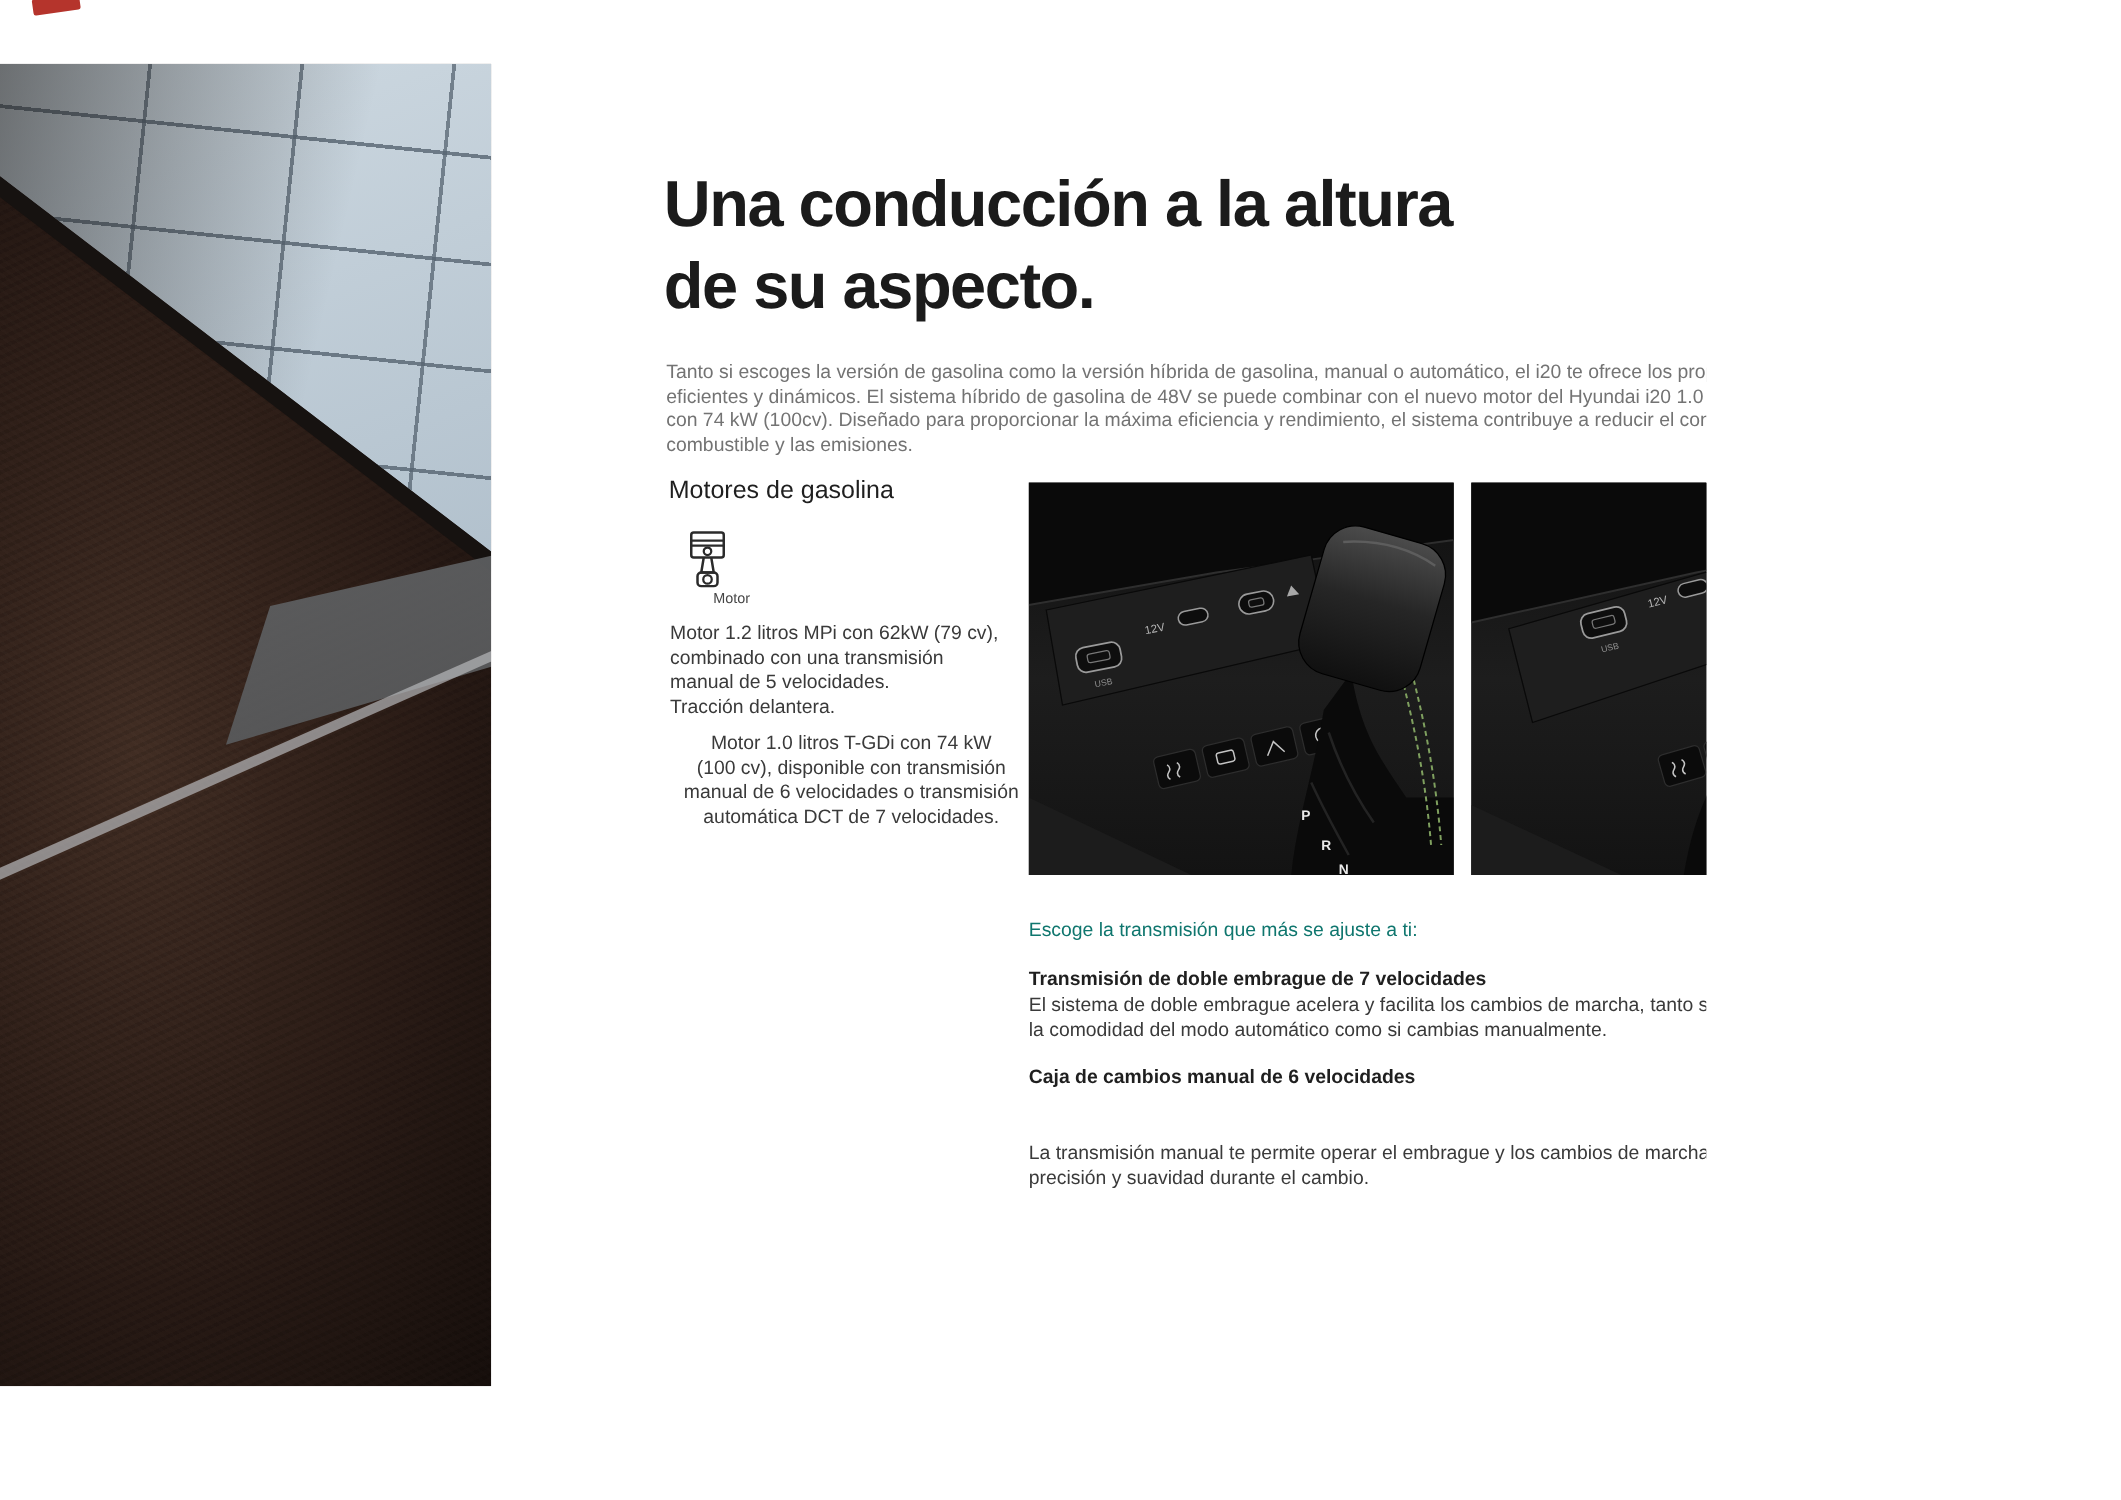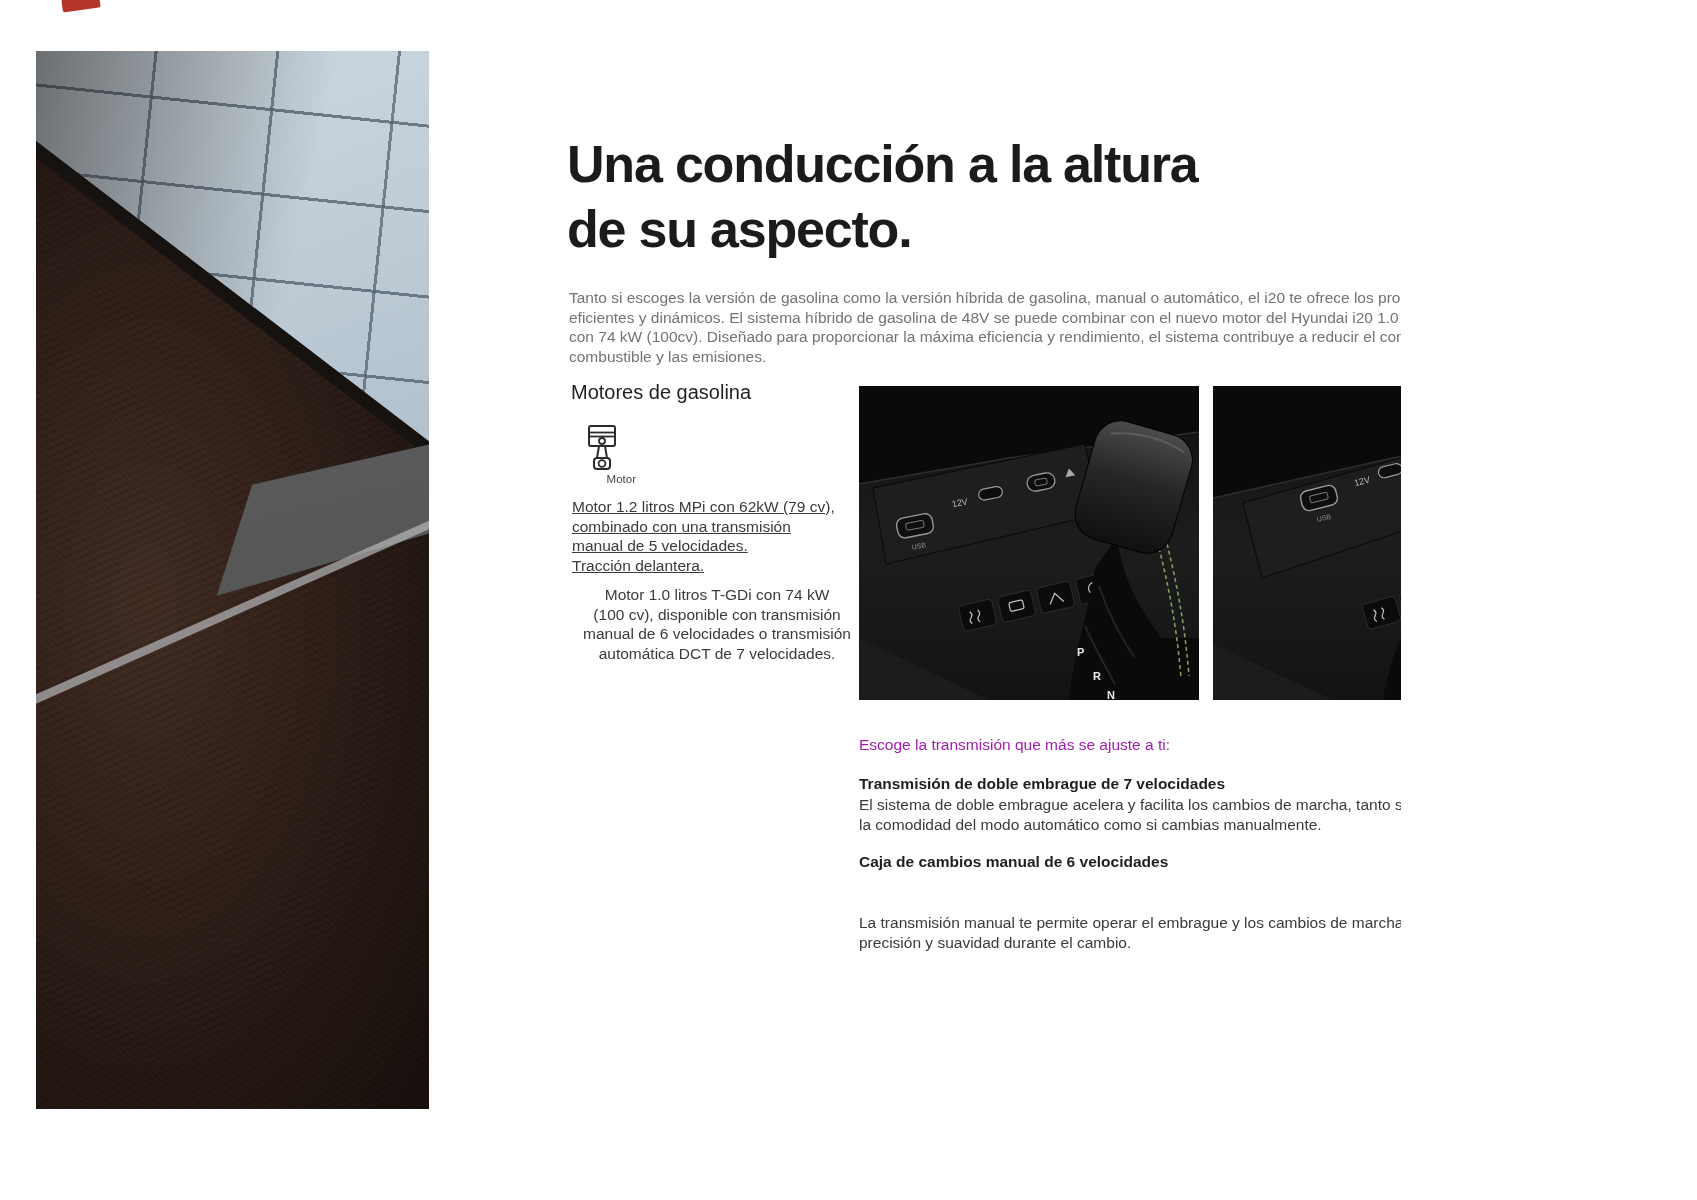--- a/index.html
+++ b/index.html
@@ -1,18 +1,18 @@
 <!DOCTYPE html>
 <html><head>
 <meta charset="utf-8">
 <style>
   html,body{margin:0;padding:0;background:#ffffff;}
   #canvas{
     position:relative;width:1365px;height:1200px;background:#ffffff;
-    font-family:"Liberation Sans","DejaVu Sans",sans-serif;overflow:hidden;margin-left:36px;
+    font-family:"Liberation Sans","DejaVu Sans",sans-serif;overflow:hidden;
   }
   
   .photo-strip{position:absolute;left:0;top:51px;width:393px;height:1058px;overflow:hidden;}
   .asphalt{position:absolute;inset:0;
     background:radial-gradient(130% 85% at 28% 52%, #412d23 0%, #2b1c16 42%, #170f0c 78%, #100a08 100%);}
   .asphalt-grain{position:absolute;inset:0;opacity:.35;
     background:repeating-linear-gradient(37deg, rgba(255,255,255,.03) 0 2px, transparent 2px 5px),
                repeating-linear-gradient(-24deg, rgba(0,0,0,.25) 0 3px, transparent 3px 7px);}
   .wall{position:absolute;inset:0;
     clip-path:polygon(0 0,100% 0,100% 36.9%,0 8.5%);
@@ -32,27 +32,27 @@
     transform:rotate(-8deg);border-radius:2px;}
   
   .page-title{position:absolute;left:531px;top:132px;font-size:52px;line-height:65px;
     font-weight:700;color:#1b1b1b;letter-spacing:-1.2px;}
   .intro{position:absolute;left:533px;top:288px;width:962px;font-size:15.5px;line-height:19.6px;color:#737373;}
   .section-title{position:absolute;left:535px;top:381px;font-size:20px;color:#1f1f1f;}
   .engine-icon{position:absolute;left:548px;top:424px;width:36px;height:46px;}
   .engine-icon-label{position:absolute;left:532px;top:473px;width:68px;text-align:right;
     font-size:11.5px;color:#454545;}
   .engine-spec{position:absolute;left:536px;width:290px;font-size:15.5px;line-height:19.5px;color:#3a3a3a;}
-  .engine-spec-1{top:497px;text-decoration:underline;}
+  .engine-spec-1{top:497px;}
   .engine-spec-2{top:585px;text-align:center;}
   .pre{white-space:pre-line;}
   .photo{position:absolute;top:386px;width:340px;height:314px;overflow:hidden;background:#141414;}
   .photo-auto{left:823px;}
   .photo-manual{left:1177px;}
-  .trans-intro{position:absolute;left:823px;top:736px;font-size:15.5px;color:#a21caf;}
+  .trans-intro{position:absolute;left:823px;top:736px;font-size:15.5px;color:#0f766e;}
   .opt-title{position:absolute;left:823px;font-size:15.5px;font-weight:700;color:#1f1f1f;}
   .opt-title-1{top:775px;}
   .opt-title-2{top:853px;}
   .opt-body{position:absolute;left:823px;font-size:15.5px;line-height:20px;color:#3a3a3a;}
   .opt-body-1{top:795px;width:660px;}
   .opt-body-2{top:913px;width:700px;}
   .page-number{position:absolute;left:1494px;top:1043px;width:30px;text-align:left;
     font-size:15px;color:#2b2b2b;}
   svg{display:block;}
 </style>

